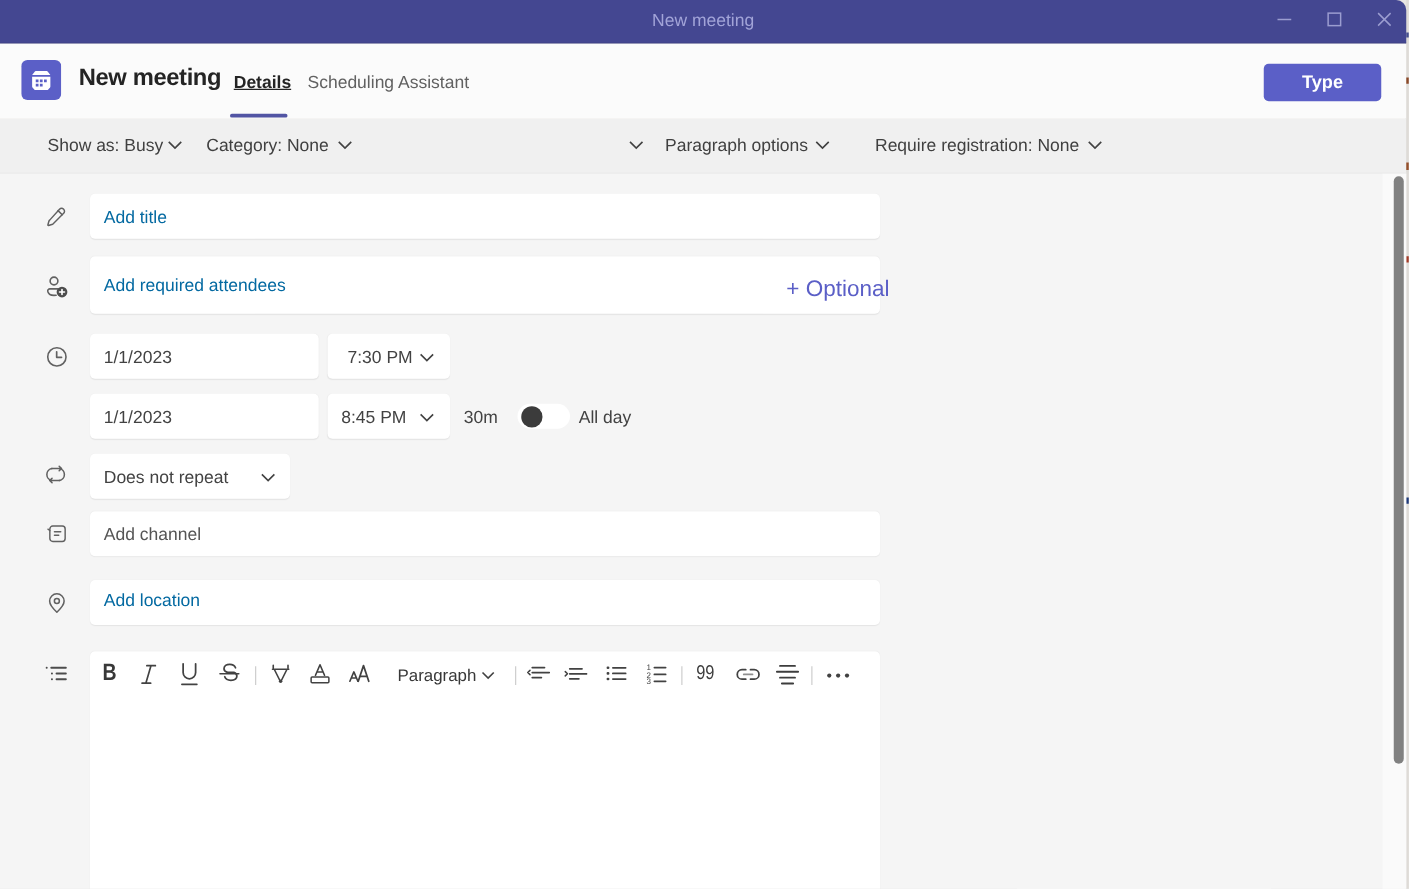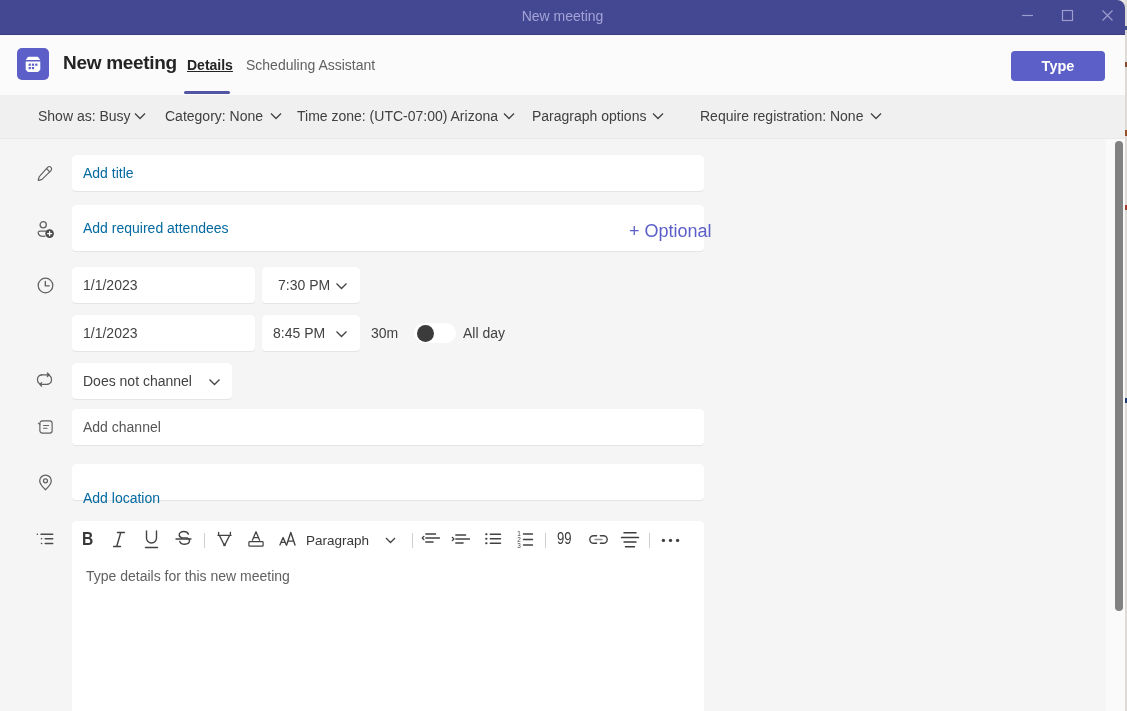--- a/index.html
+++ b/index.html
@@ -102,21 +102,20 @@
       <svg width="16" height="10" viewBox="0 0 16 10">
         <path d="M3 2.5l5 5 5-5" stroke="#424242" stroke-width="1.3" fill="none"></path>
       </svg>
     </div>
   <div class="abs opt" style="left:165px;">Category: None</div>
   <div class="abs chev" style="left:268px;">
       <svg width="16" height="10" viewBox="0 0 16 10">
         <path d="M3 2.5l5 5 5-5" stroke="#424242" stroke-width="1.3" fill="none"></path>
       </svg>
     </div>
-  <div class="abs opt" style="left:297px;">Time zone: (UTC-07:00) Arizona</div>
   <div class="abs chev" style="left:501px;">
       <svg width="16" height="10" viewBox="0 0 16 10">
         <path d="M3 2.5l5 5 5-5" stroke="#424242" stroke-width="1.3" fill="none"></path>
       </svg>
     </div>
   <div class="abs opt" style="left:532px;">Paragraph options</div>
   <div class="abs chev" style="left:650px;">
       <svg width="16" height="10" viewBox="0 0 16 10">
         <path d="M3 2.5l5 5 5-5" stroke="#424242" stroke-width="1.3" fill="none"></path>
       </svg>
@@ -185,21 +184,21 @@
 
   <div class="licon" style="left:35px;top:369px;">
     <svg width="19" height="19" viewBox="0 0 20 20" fill="none" stroke="#616161" stroke-width="1.3" stroke-linecap="round" stroke-linejoin="round">
       <path d="M7 16.2 A5.1 5.1 0 0 1 7 6.1"></path>
       <path d="M6.4 6.1 H14.6 M13 4.2 l2 1.9 -2 1.9"></path>
       <path d="M13 6.1 A5.1 5.1 0 0 1 13 16.2"></path>
       <path d="M13.6 16.2 H5.4 M7 14.3 l-2 1.9 2 1.9"></path>
     </svg>
   </div>
   <div class="field" style="left:72px;top:363px;width:160px;height:36px;"></div>
-  <div class="val" style="left:83px;top:373px;">Does not channel</div>
+  <div class="val" style="left:83px;top:373px;">Does not repeat</div>
   <div class="abs" style="left:207px;top:377px;">
       <svg width="15" height="10" viewBox="0 0 15 10">
         <path d="M2.5 2.5l5 5 5-5" stroke="#424242" stroke-width="1.3" fill="none"></path>
       </svg>
     </div>
 
   <div class="licon" style="left:37px;top:418px;">
     <svg width="18" height="18" viewBox="0 0 20 20" fill="none" stroke="#616161" stroke-width="1.3" stroke-linecap="round" stroke-linejoin="round">
       <rect x="3.2" y="3.2" width="13.6" height="13.6" rx="2.6"></rect>
       <path d="M7.3 8.3h5.6M7.3 11.4h3.8"></path>
@@ -209,31 +208,30 @@
   <div class="field" style="left:72px;top:409px;width:632px;height:36px;"></div>
   <div class="ph" style="left:83px;top:419px;color:#555555;">Add channel</div>
 
   <div class="licon" style="left:36px;top:472px;">
     <svg width="19" height="20" viewBox="0 0 20 20" fill="none" stroke="#616161" stroke-width="1.3">
       <path d="M10 18.2c3.6-3.3 6.1-6.2 6.1-9.4a6.1 6.1 0 1 0-12.2 0c0 3.2 2.5 6.1 6.1 9.4Z" stroke-linejoin="round"></path>
       <circle cx="10" cy="8.7" r="2.1"></circle>
     </svg>
   </div>
   <div class="field" style="left:72px;top:464px;width:632px;height:36px;"></div>
-  <div class="ph" style="left:83px;top:490px;">Add location</div>
+  <div class="ph" style="left:83px;top:472px;">Add location</div>
 
   <div class="licon" style="left:36px;top:532px;">
     <svg width="18" height="15" viewBox="0 0 18 15" fill="none" stroke="#4c4c4c" stroke-width="1.5" stroke-linecap="round">
       <path d="M1.3 2.2h.1M5 2.2h11.7"></path>
       <path d="M5.5 6.8h.1M9.2 6.8h7.5"></path>
       <path d="M5.5 11.4h.1M9.2 11.4h7.5"></path>
     </svg>
   </div>
   <div class="field" style="left:72px;top:521px;width:632px;height:190px;border-bottom-left-radius:0;border-bottom-right-radius:0;"></div>
-  <div class="ph" style="left:86px;top:568px;color:#616161;">Type details for this new meeting</div>
 
   <div class="tbtxt" style="left:82px;top:528px;font-size:19px;font-weight:bold;transform:scaleX(0.82);transform-origin:0 0;">B</div>
   <div class="abs" style="left:113px;top:531px;">
     <svg width="12" height="17" viewBox="0 0 12 17">
         <path d="M4.5 1.5h7M.5 15.5h7M7.8 1.5L3.7 15.5" stroke="#424242" stroke-width="1.4" fill="none" stroke-linecap="round"></path>
       </svg>
   </div>
   <div class="abs" style="left:144px;top:530px;">
     <svg width="15" height="19" viewBox="0 0 15 19">
         <path d="M2.5 1v7a5 5 0 0 0 10 0V1" stroke="#424242" stroke-width="1.4" fill="none" stroke-linecap="round"></path>
@@ -258,21 +256,21 @@
         <path d="M4.4 10.2L8 1.8l3.6 8.4M5.6 7.6h4.8" stroke="#424242" stroke-width="1.3" fill="none" stroke-linejoin="round" stroke-linecap="round"></path>
         <rect x="0.9" y="11.6" width="14.2" height="4.6" rx="0.8" stroke="#424242" stroke-width="1.2" fill="none"></rect>
       </svg>
   </div>
   <div class="abs" style="left:279px;top:531px;">
     <svg width="20" height="16" viewBox="0 0 20 16">
         <path d="M0.9 14L4.1 6.5l3.2 7.5M2 11.4h4.2" stroke="#424242" stroke-width="1.3" fill="none" stroke-linejoin="round" stroke-linecap="round"></path>
         <path d="M7.6 14L11.8 1.5 16 14M9 10.1h5.6" stroke="#424242" stroke-width="1.4" fill="none" stroke-linejoin="round" stroke-linecap="round"></path>
       </svg>
   </div>
-  <div class="tbtxt" style="left:306px;top:533px;font-size:13.5px;">Paragraph</div>
+  <div class="tbtxt" style="left:318px;top:533px;font-size:13.5px;">Paragraph</div>
   <div class="abs" style="left:384px;top:536px;">
       <svg width="13" height="9" viewBox="0 0 13 9">
         <path d="M2 2l4.5 4.5L11 2" stroke="#424242" stroke-width="1.3" fill="none"></path>
       </svg>
     </div>
   <div class="tbsep" style="left:412px;"></div>
   <div class="abs" style="left:421px;top:532px;">
     <svg width="19" height="14" viewBox="0 0 19 14" stroke="#424242" stroke-width="1.4" fill="none" stroke-linecap="round" stroke-linejoin="round">
         <path d="M4.8 2h9.8M4.8 6h13.6M4.8 10h7.3"></path>
         <path d="M3 4.3 L1.2 6l1.8 1.7" stroke-width="1.2"></path>

